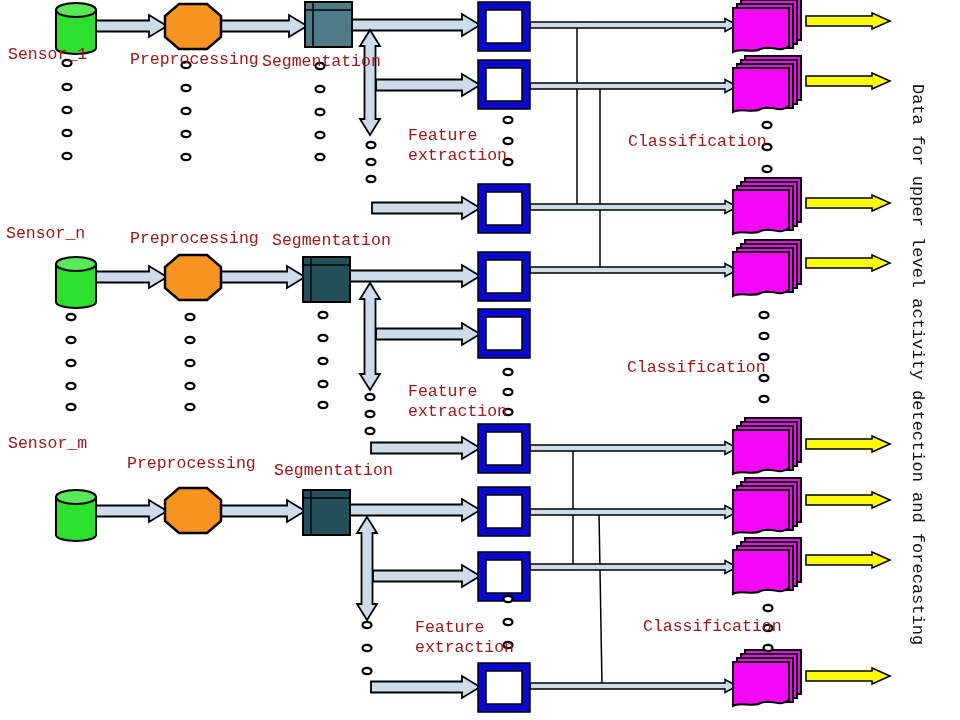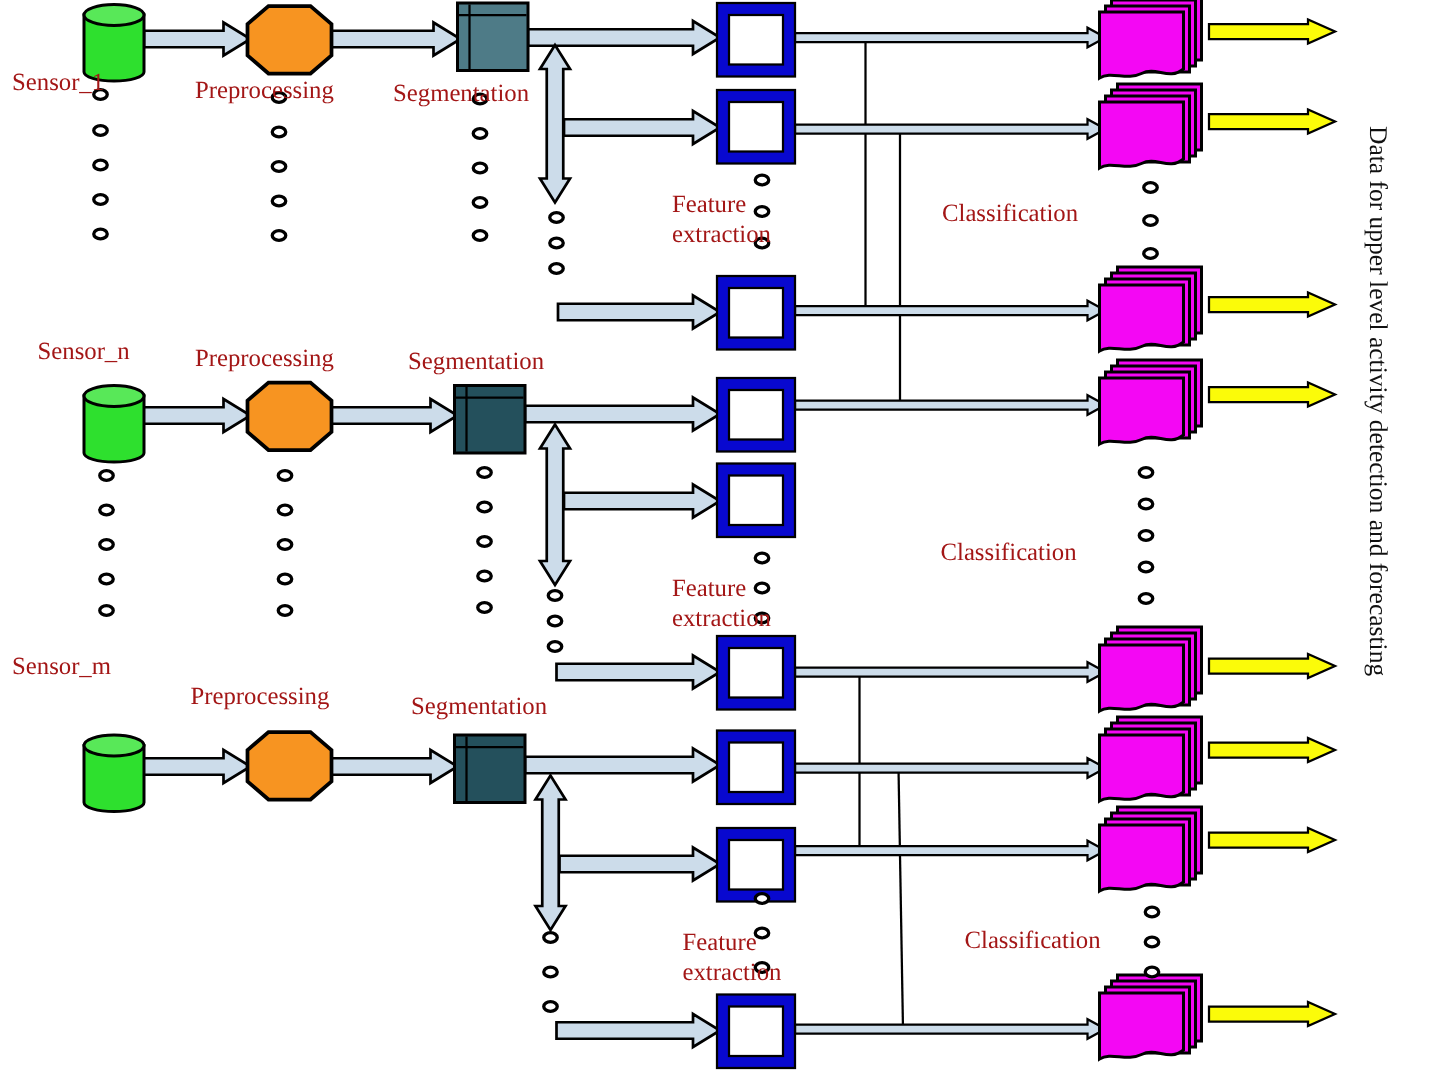--- a/index.html
+++ b/index.html
@@ -3,24 +3,24 @@
 <meta charset="utf-8">
 <style>
   :root{
     --green:#2EE02E; --green-top:#58E858; --orange:#F79421;
     --teal-light:#4E7B87; --teal-dark:#24505C; --blue:#0808CF;
     --magenta:#F407F4; --yellow:#FBFB09; --arrowfill:#CCDCEA;
     --label:#A31616; --sidetext:#111111;
   }
   html,body{margin:0;padding:0;background:#fff;}
   #canvas{position:relative;width:960px;height:720px;background:#fff;overflow:hidden;
-          font-family:Liberation Serif, serif;}
+          font-family:Liberation Mono, monospace;}
   #canvas svg{position:absolute;left:0;top:0;}
   .lbl{position:absolute;color:var(--label);font-size:16.5px;white-space:nowrap;line-height:20px;}
-  .lbl.feat{width:90px;white-space:normal;margin-left:40px;}
+  .lbl.feat{width:90px;white-space:normal;}
   .side-note{position:absolute;left:908px;top:84px;height:460px;writing-mode:vertical-rl;
              color:var(--sidetext);font-size:17px;white-space:nowrap;}
 </style>
 </head>
 <body>
 
 <div id="canvas">
 
 <svg width="960" height="720" viewBox="0 0 960 720">
   <defs>
@@ -195,21 +195,21 @@
         <use href="#dot" x="768" y="648"></use>
   </g>
 </svg>
 
 <div class="lbl" style="left:8px;top:45px">Sensor_1</div>
 <div class="lbl" style="left:130px;top:50px">Preprocessing</div>
 <div class="lbl" style="left:262px;top:52px">Segmentation</div>
 <div class="lbl feat" style="left:408px;top:126px">Feature extraction</div>
 <div class="lbl" style="left:628px;top:132px">Classification</div>
 
-<div class="lbl" style="left:25px;top:224px">Sensor_n</div>
+<div class="lbl" style="left:6px;top:224px">Sensor_n</div>
 <div class="lbl" style="left:130px;top:229px">Preprocessing</div>
 <div class="lbl" style="left:272px;top:231px">Segmentation</div>
 <div class="lbl feat" style="left:408px;top:382px">Feature extraction</div>
 <div class="lbl" style="left:627px;top:358px">Classification</div>
 
 <div class="lbl" style="left:8px;top:434px">Sensor_m</div>
 <div class="lbl" style="left:127px;top:454px">Preprocessing</div>
 <div class="lbl" style="left:274px;top:461px">Segmentation</div>
 <div class="lbl feat" style="left:415px;top:618px">Feature extraction</div>
 <div class="lbl" style="left:643px;top:617px">Classification</div>

